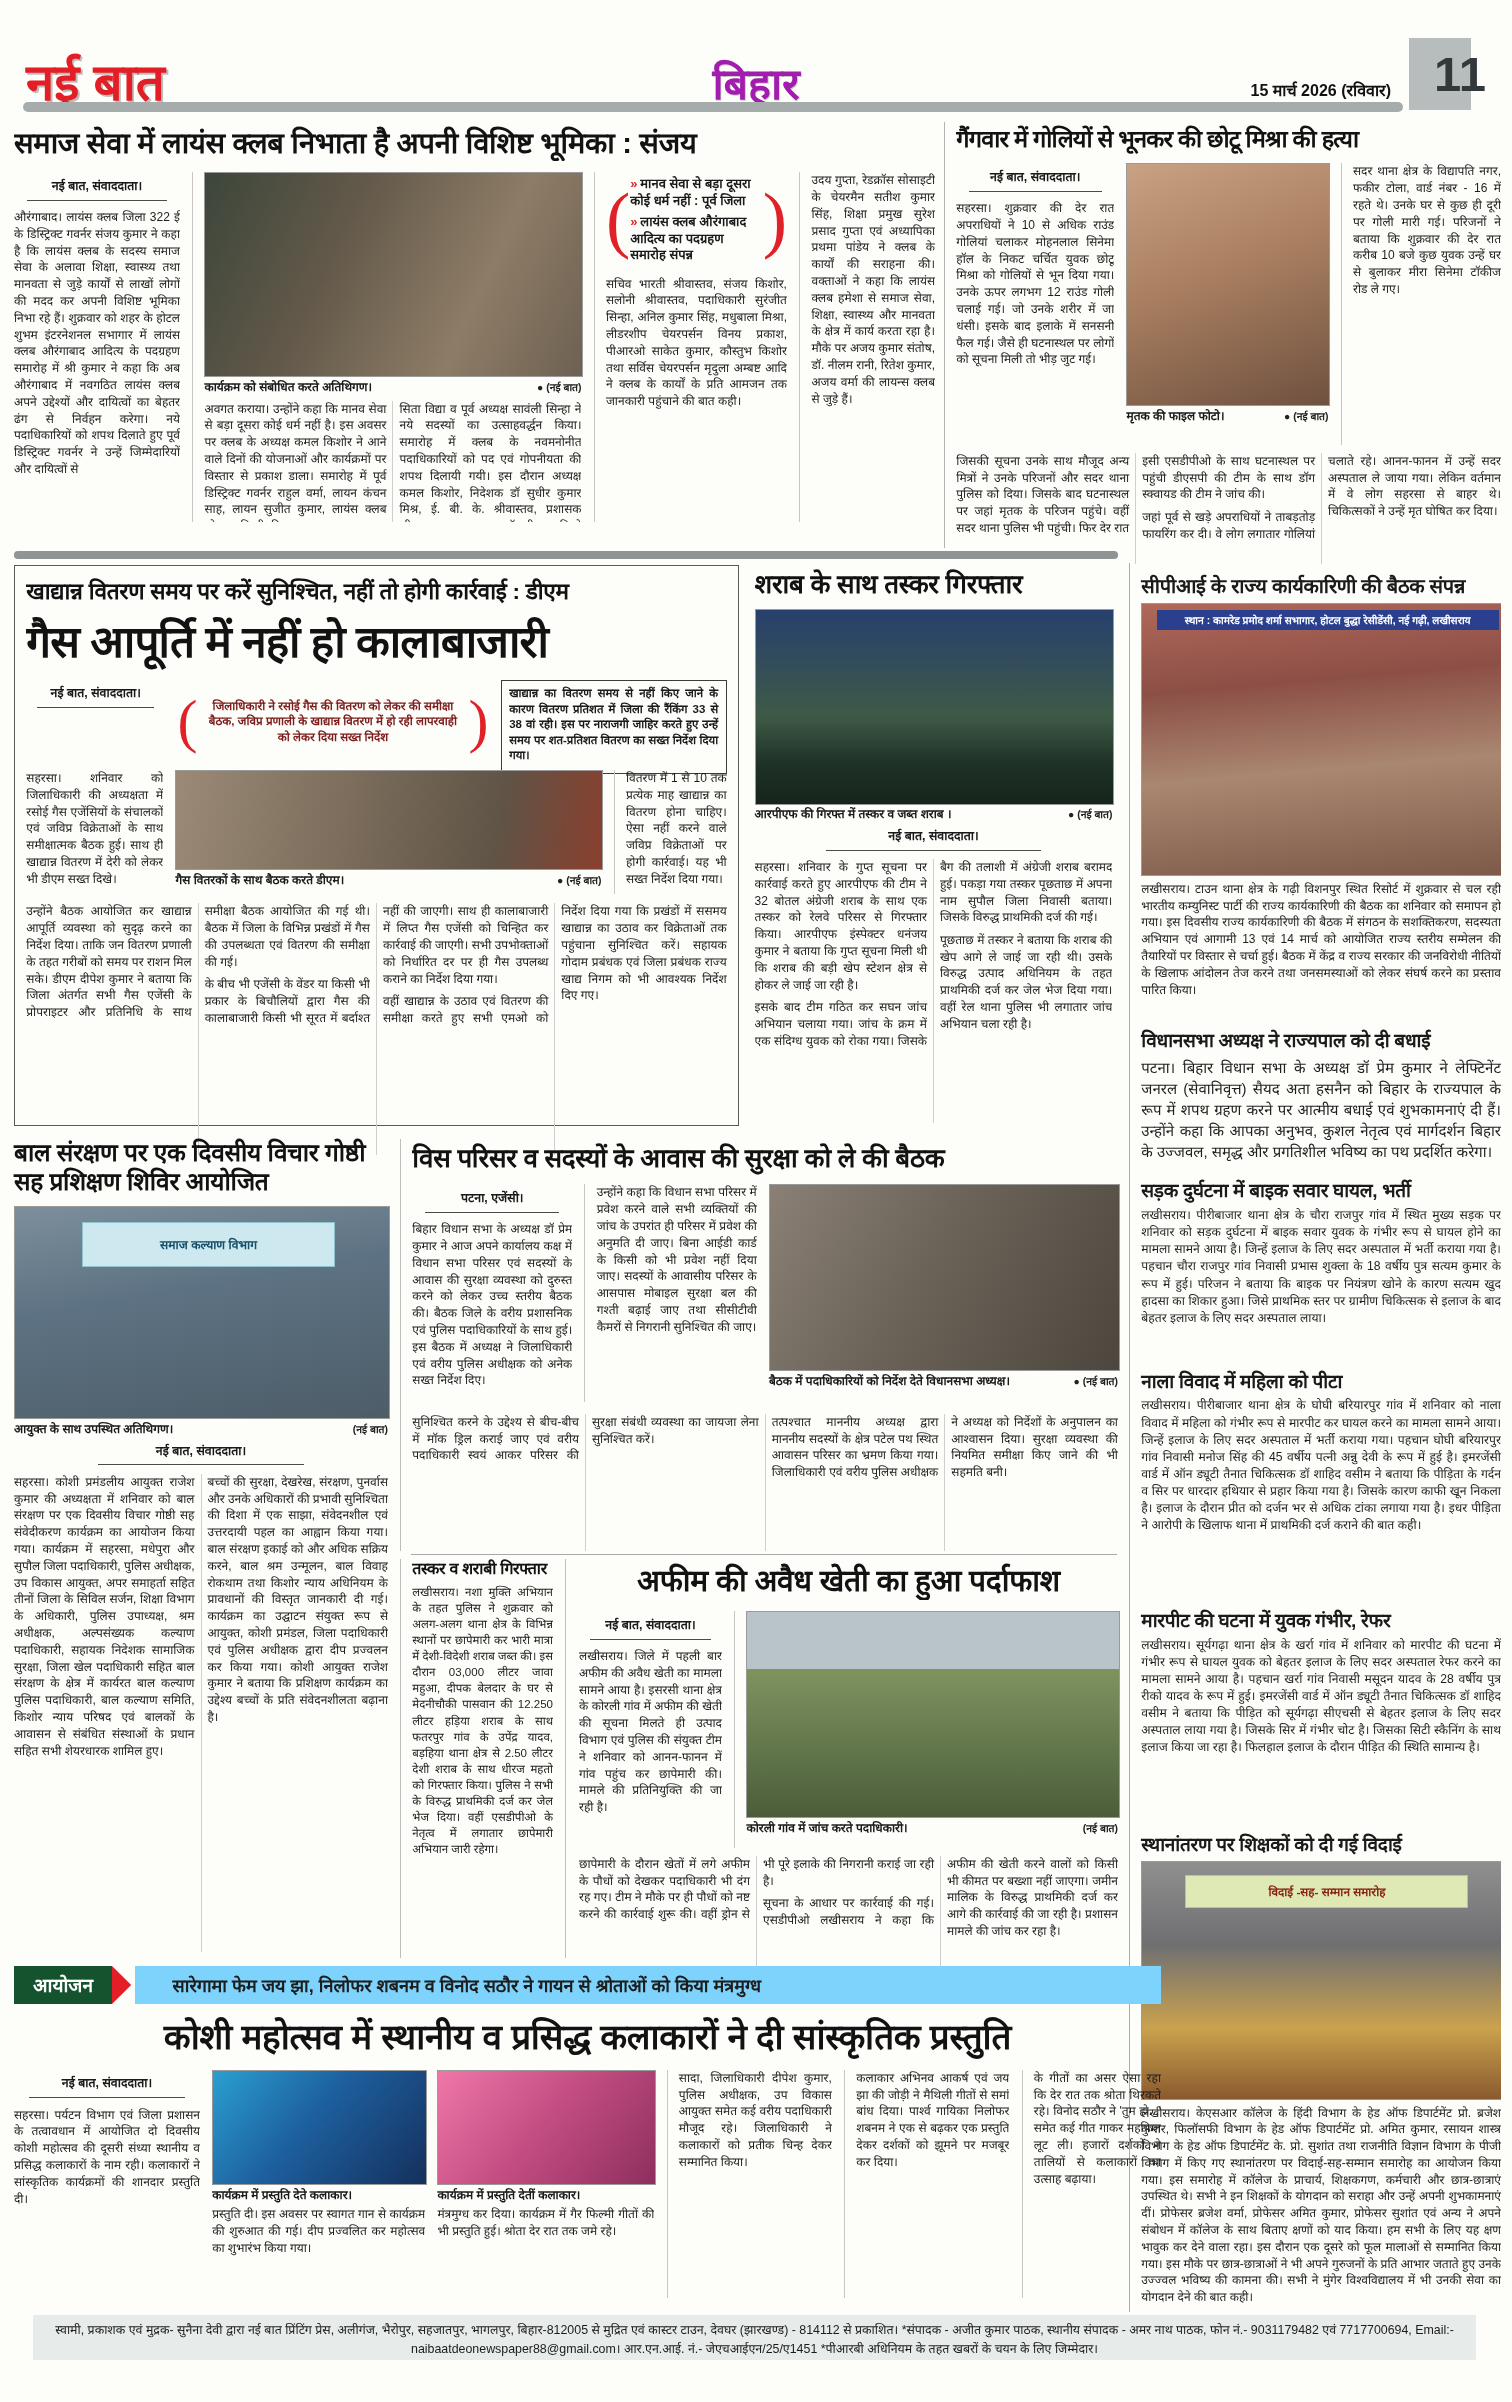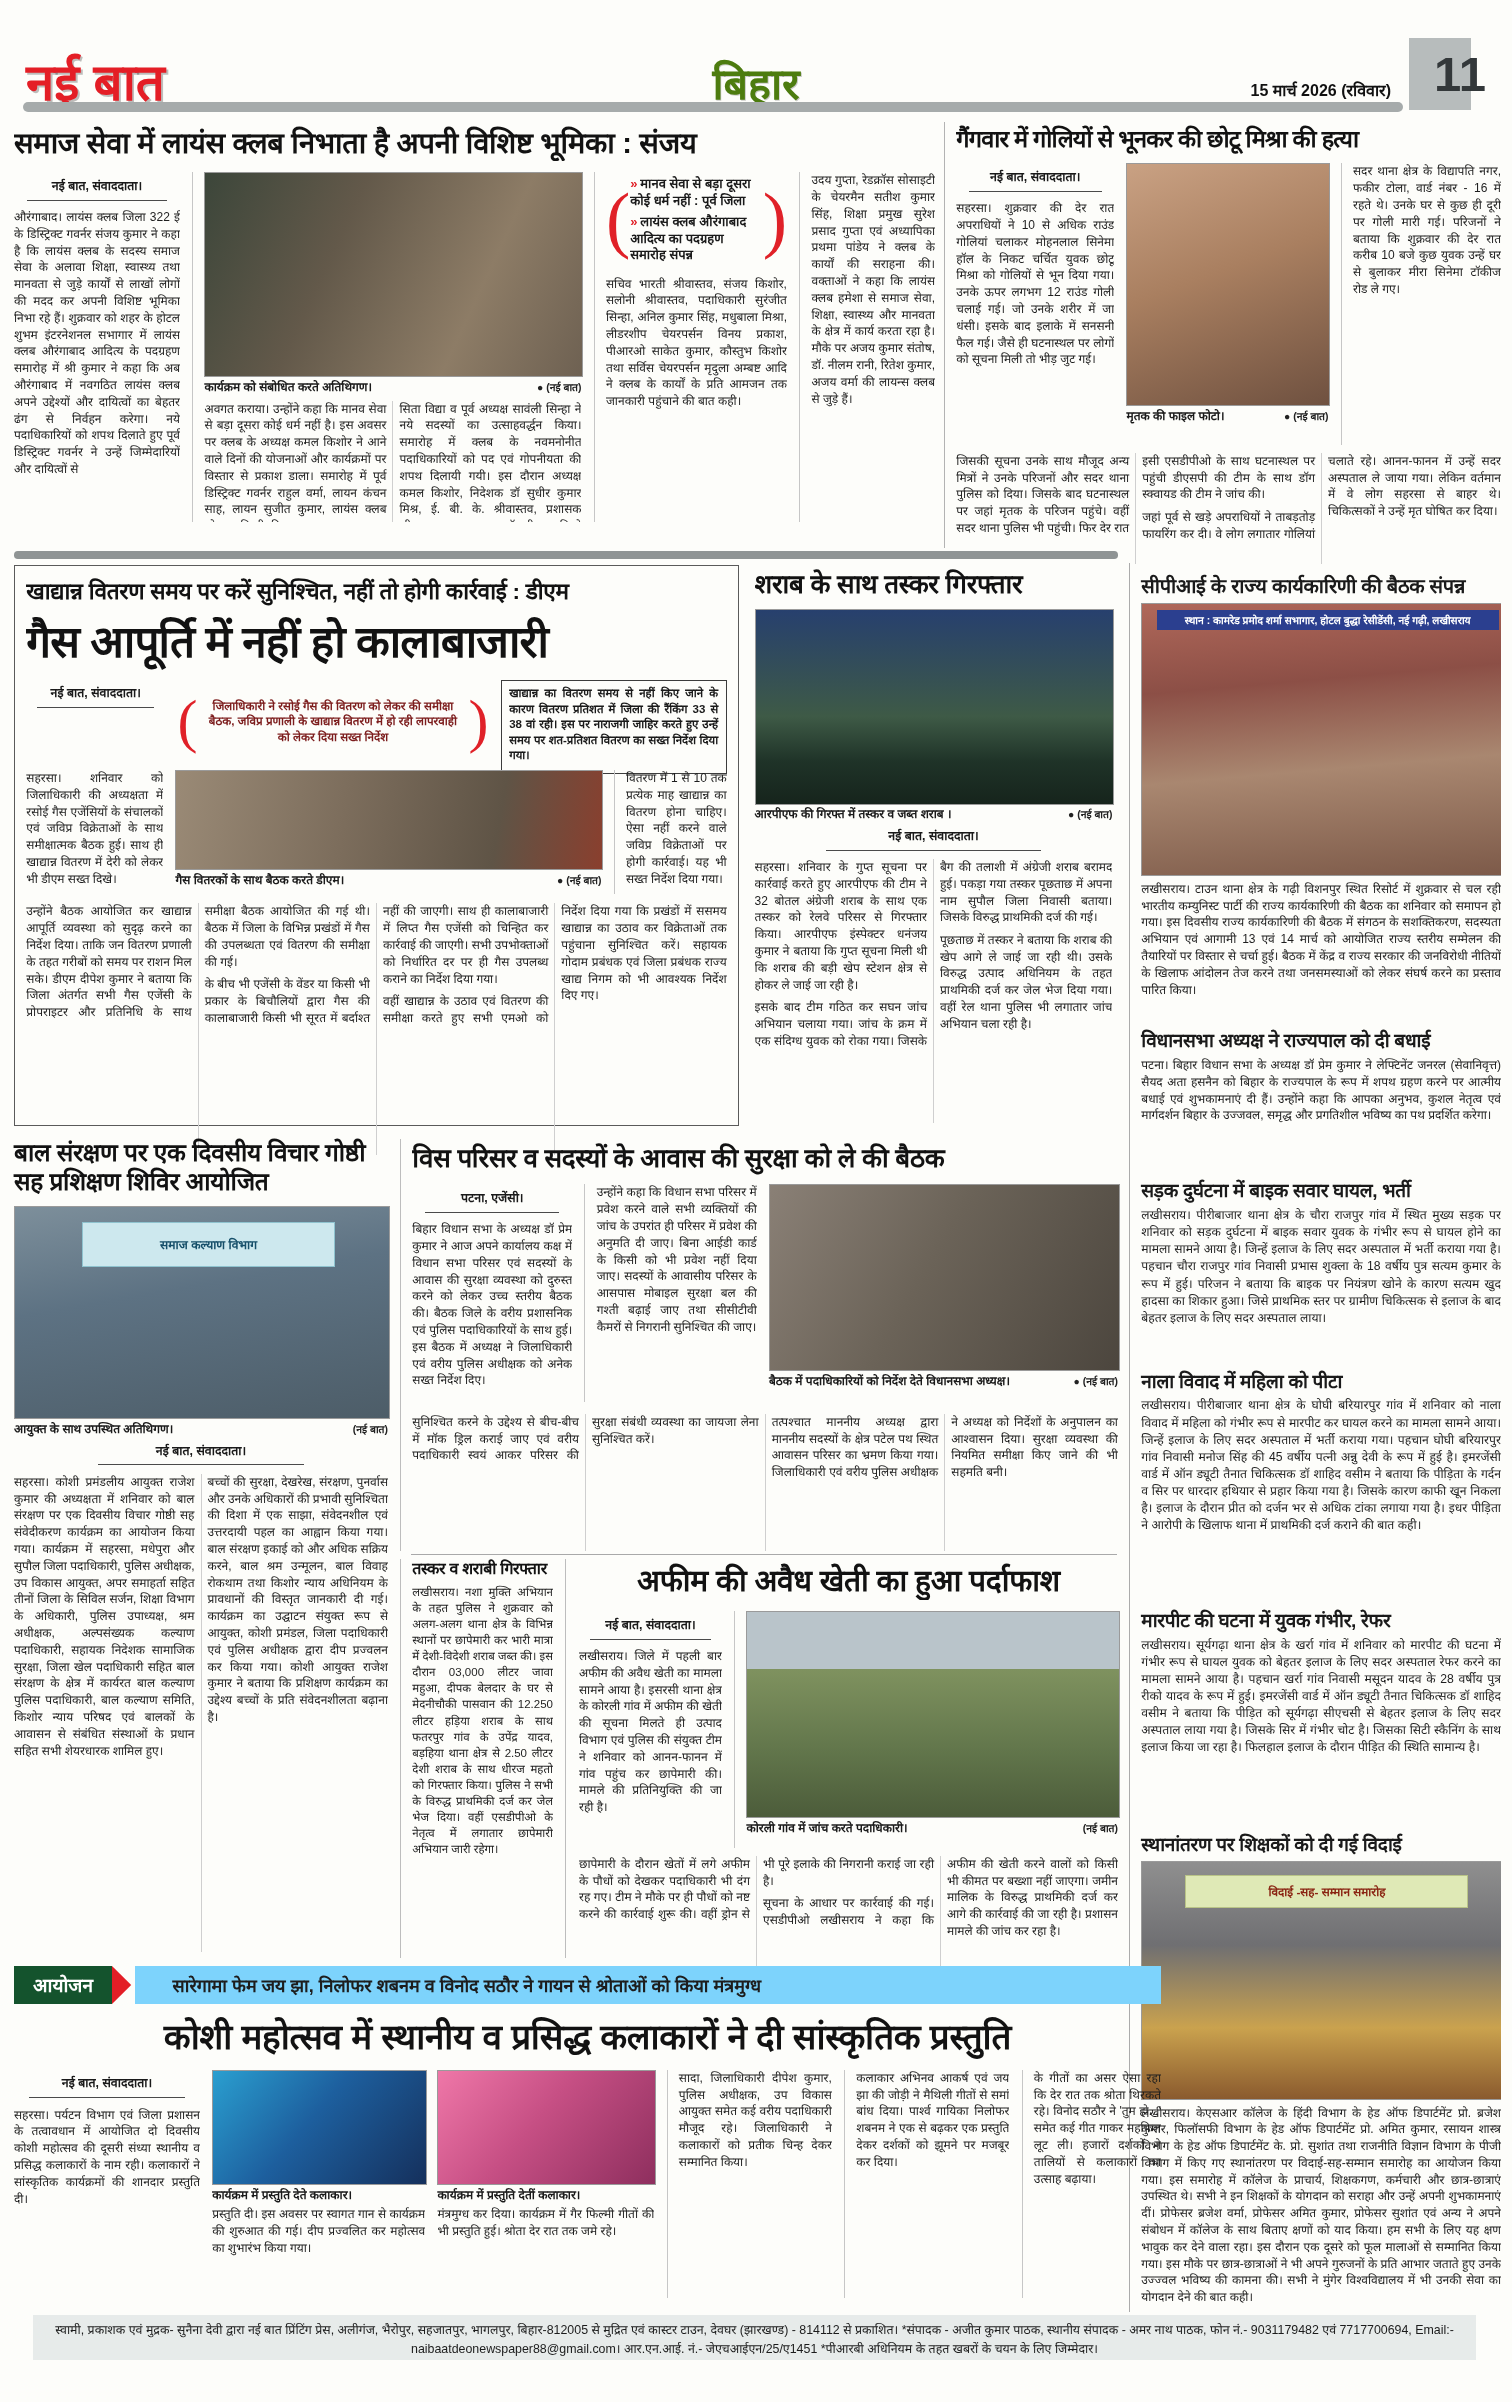--- a/index.html
+++ b/index.html
@@ -43,21 +43,21 @@
   .leadtxt{font-size:11.7px;font-weight:800;color:#7c1d1d;line-height:1.3;text-align:center;padding:0 3.8px;}
   .footerbox{background:#e7ebea;font-size:12.4px;line-height:1.55;text-align:center;color:#1c1c1c;
         padding:5.6px 13px;}
 </style>
 </head>
 <body>
 
 <div id="paper">
 
   <div class="abs" style="left:26px;top:45px;font-size:51px;font-weight:900;color:#e41e26;text-shadow:1.9px 1.9px 0 rgba(0,0,0,0.25);">नई बात</div>
-  <div class="abs" style="left:50%;top:53px;transform:translateX(-50%);font-size:43px;font-weight:900;color:#4d7c0f;text-shadow:0.9px 0.9px 0 rgba(0,0,0,0.2);">बिहार</div>
+  <div class="abs" style="left:50%;top:53px;transform:translateX(-50%);font-size:43px;font-weight:900;color:#a21caf;text-shadow:0.9px 0.9px 0 rgba(0,0,0,0.2);">बिहार</div>
   <div class="abs" style="right:121px;top:79px;font-size:16px;font-weight:bold;color:#111;">15 मार्च 2026 (रविवार)</div>
   <div class="abs" style="right:41px;top:38px;width:62px;height:72px;background:#b7bcbc;display:flex;align-items:center;justify-content:center;">
     <span style="font-size:49px;font-weight:900;color:#33383a;margin-left:40px;">11</span>
   </div>
   <div class="abs" style="left:22.6px;top:102px;width:1380px;height:10.4px;background:#a6abab;border-radius:7.5px;"></div>
 
   <div class="abs" style="left:14px;top:122px;width:921px;height:426px;">
     <div class="hl nowrap" style="font-size:29px;">समाज सेवा में लायंस क्लब निभाता है अपनी विशिष्ट भूमिका : संजय</div>
     <div class="row" style="margin-top:11.3px;height:350px;">
       <div style="width:166px;flex:none;">
@@ -171,21 +171,21 @@
     <div>
       <div class="eknav-head" style="font-size:20px;">सीपीआई के राज्य कार्यकारिणी की बैठक संपन्न</div>
       <div class="photo" style="height:271px;background:linear-gradient(175deg,#b0685a 0%,#8c4f46 30%,#a98770 60%,#7d5a49 100%);">
         <div class="banner-strip">स्थान : कामरेड प्रमोद शर्मा सभागार, होटल बुद्धा रेसीडेंसी, नई गढ़ी, लखीसराय</div>
       </div>
       <div class="bodytxt" style="height:137px;margin-top:4.7px;">लखीसराय। टाउन थाना क्षेत्र के गढ़ी विशनपुर स्थित रिसोर्ट में शुक्रवार से चल रही भारतीय कम्युनिस्ट पार्टी की राज्य कार्यकारिणी की बैठक का शनिवार को समापन हो गया। इस दिवसीय राज्य कार्यकारिणी की बैठक में संगठन के सशक्तिकरण, सदस्यता अभियान एवं आगामी 13 एवं 14 मार्च को आयोजित राज्य स्तरीय सम्मेलन की तैयारियों पर विस्तार से चर्चा हुई। बैठक में केंद्र व राज्य सरकार की जनविरोधी नीतियों के खिलाफ आंदोलन तेज करने तथा जनसमस्याओं को लेकर संघर्ष करने का प्रस्ताव पारित किया।</div>
     </div>
 
     <div>
       <div class="eknav-head">विधानसभा अध्यक्ष ने राज्यपाल को दी बधाई</div>
-      <div class="bodytxt" style="height:111px;font-size:12px;">पटना। बिहार विधान सभा के अध्यक्ष डॉ प्रेम कुमार ने लेफ्टिनेंट जनरल (सेवानिवृत्त) सैयद अता हसनैन को बिहार के राज्यपाल के रूप में शपथ ग्रहण करने पर आत्मीय बधाई एवं शुभकामनाएं दी हैं। उन्होंने कहा कि आपका अनुभव, कुशल नेतृत्व एवं मार्गदर्शन बिहार के उज्जवल, समृद्ध और प्रगतिशील भविष्य का पथ प्रदर्शित करेगा।</div>
+      <div class="bodytxt" style="height:111px;font-size:15px;">पटना। बिहार विधान सभा के अध्यक्ष डॉ प्रेम कुमार ने लेफ्टिनेंट जनरल (सेवानिवृत्त) सैयद अता हसनैन को बिहार के राज्यपाल के रूप में शपथ ग्रहण करने पर आत्मीय बधाई एवं शुभकामनाएं दी हैं। उन्होंने कहा कि आपका अनुभव, कुशल नेतृत्व एवं मार्गदर्शन बिहार के उज्जवल, समृद्ध और प्रगतिशील भविष्य का पथ प्रदर्शित करेगा।</div>
     </div>
 
     <div>
       <div class="eknav-head">सड़क दुर्घटना में बाइक सवार घायल, भर्ती</div>
       <div class="bodytxt" style="height:151px;font-size:12.2px;">लखीसराय। पीरीबाजार थाना क्षेत्र के चौरा राजपुर गांव में स्थित मुख्य सड़क पर शनिवार को सड़क दुर्घटना में बाइक सवार युवक के गंभीर रूप से घायल होने का मामला सामने आया है। जिन्हें इलाज के लिए सदर अस्पताल में भर्ती कराया गया है। पहचान चौरा राजपुर गांव निवासी प्रभास शुक्ला के 18 वर्षीय पुत्र सत्यम कुमार के रूप में हुई। परिजन ने बताया कि बाइक पर नियंत्रण खोने के कारण सत्यम खुद हादसा का शिकार हुआ। जिसे प्राथमिक स्तर पर ग्रामीण चिकित्सक से इलाज के बाद बेहतर इलाज के लिए सदर अस्पताल लाया।</div>
     </div>
 
     <div>
       <div class="eknav-head">नाला विवाद में महिला को पीटा</div>
       <div class="bodytxt" style="height:200px;font-size:12.2px;">लखीसराय। पीरीबाजार थाना क्षेत्र के घोघी बरियारपुर गांव में शनिवार को नाला विवाद में महिला को गंभीर रूप से मारपीट कर घायल करने का मामला सामने आया। जिन्हें इलाज के लिए सदर अस्पताल में भर्ती कराया गया। पहचान घोघी बरियारपुर गांव निवासी मनोज सिंह की 45 वर्षीय पत्नी अन्नु देवी के रूप में हुई है। इमरजेंसी वार्ड में ऑन ड्यूटी तैनात चिकित्सक डॉ शाहिद वसीम ने बताया कि पीड़िता के गर्दन व सिर पर धारदार हथियार से प्रहार किया गया है। जिसके कारण काफी खून निकला है। इलाज के दौरान प्रीत को दर्जन भर से अधिक टांका लगाया गया है। इधर पीड़िता ने आरोपी के खिलाफ थाना में प्राथमिकी दर्ज कराने की बात कही।</div>

